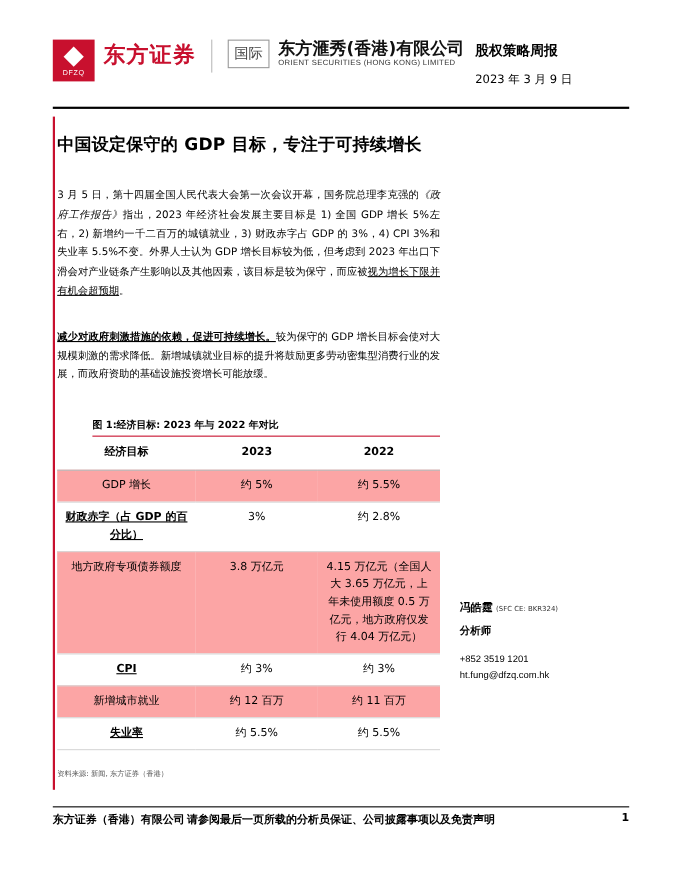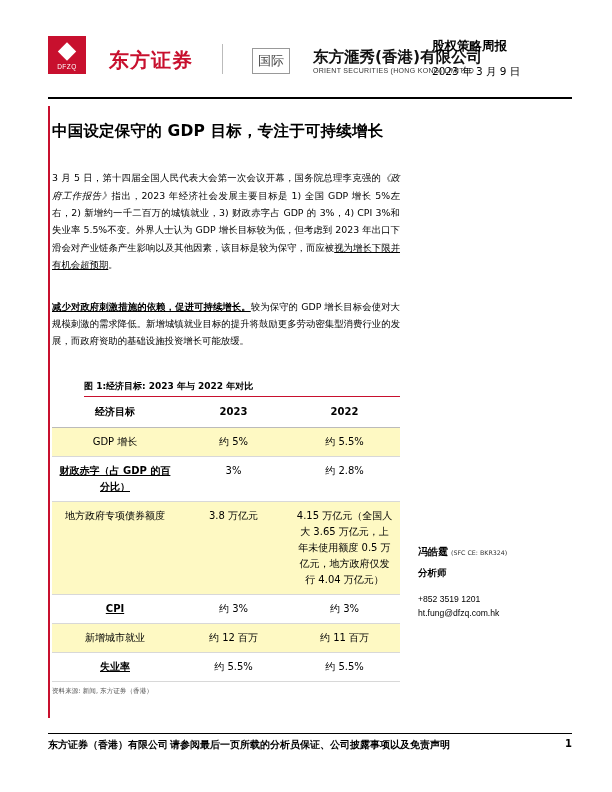--- a/index.html
+++ b/index.html
@@ -25,22 +25,22 @@
   
   .header {
     position: absolute;
     left: 48px;
     top: 36px;
     right: 40px;
     height: 52px;
   }
   .logo-row {
     display: flex;
-    align-items: flex-end;
-    gap: 23px;
+    align-items: flex-start;
+    gap: 8px;
   }
   .logo-mark {
     width: 38px;
     height: 38px;
     background: #c8102e;
     position: relative;
     flex: 0 0 auto;
   }
   .logo-mark .diamond {
     position: absolute;
@@ -193,29 +193,29 @@
     line-height: 1.6;
     text-align: center;
   }
   table.econ th {
     font-weight: bold;
     border-bottom: 1px solid #bbbbbb;
     padding-top: 7px;
     padding-bottom: 7px;
   }
   table.econ tr.shade td, table.econ tr.shade th {
-    background: #fef9c3;
+    background: #fca5a5;
   }
   table.econ col.c1 { width: 126px; }
   table.econ col.c2 { width: 111px; }
   table.econ col.c3 { width: 111px; }
   .fig-source {
     font-size: 6.6px;
     color: #555555;
-    margin-top: 5px;
+    margin-top: 17px;
     font-family: "DejaVu Sans", sans-serif;
   }
 
   
   .analyst {
     position: absolute;
     left: 418px;
     top: 540px;
     width: 160px;
     font-family: "DejaVu Sans", sans-serif;

